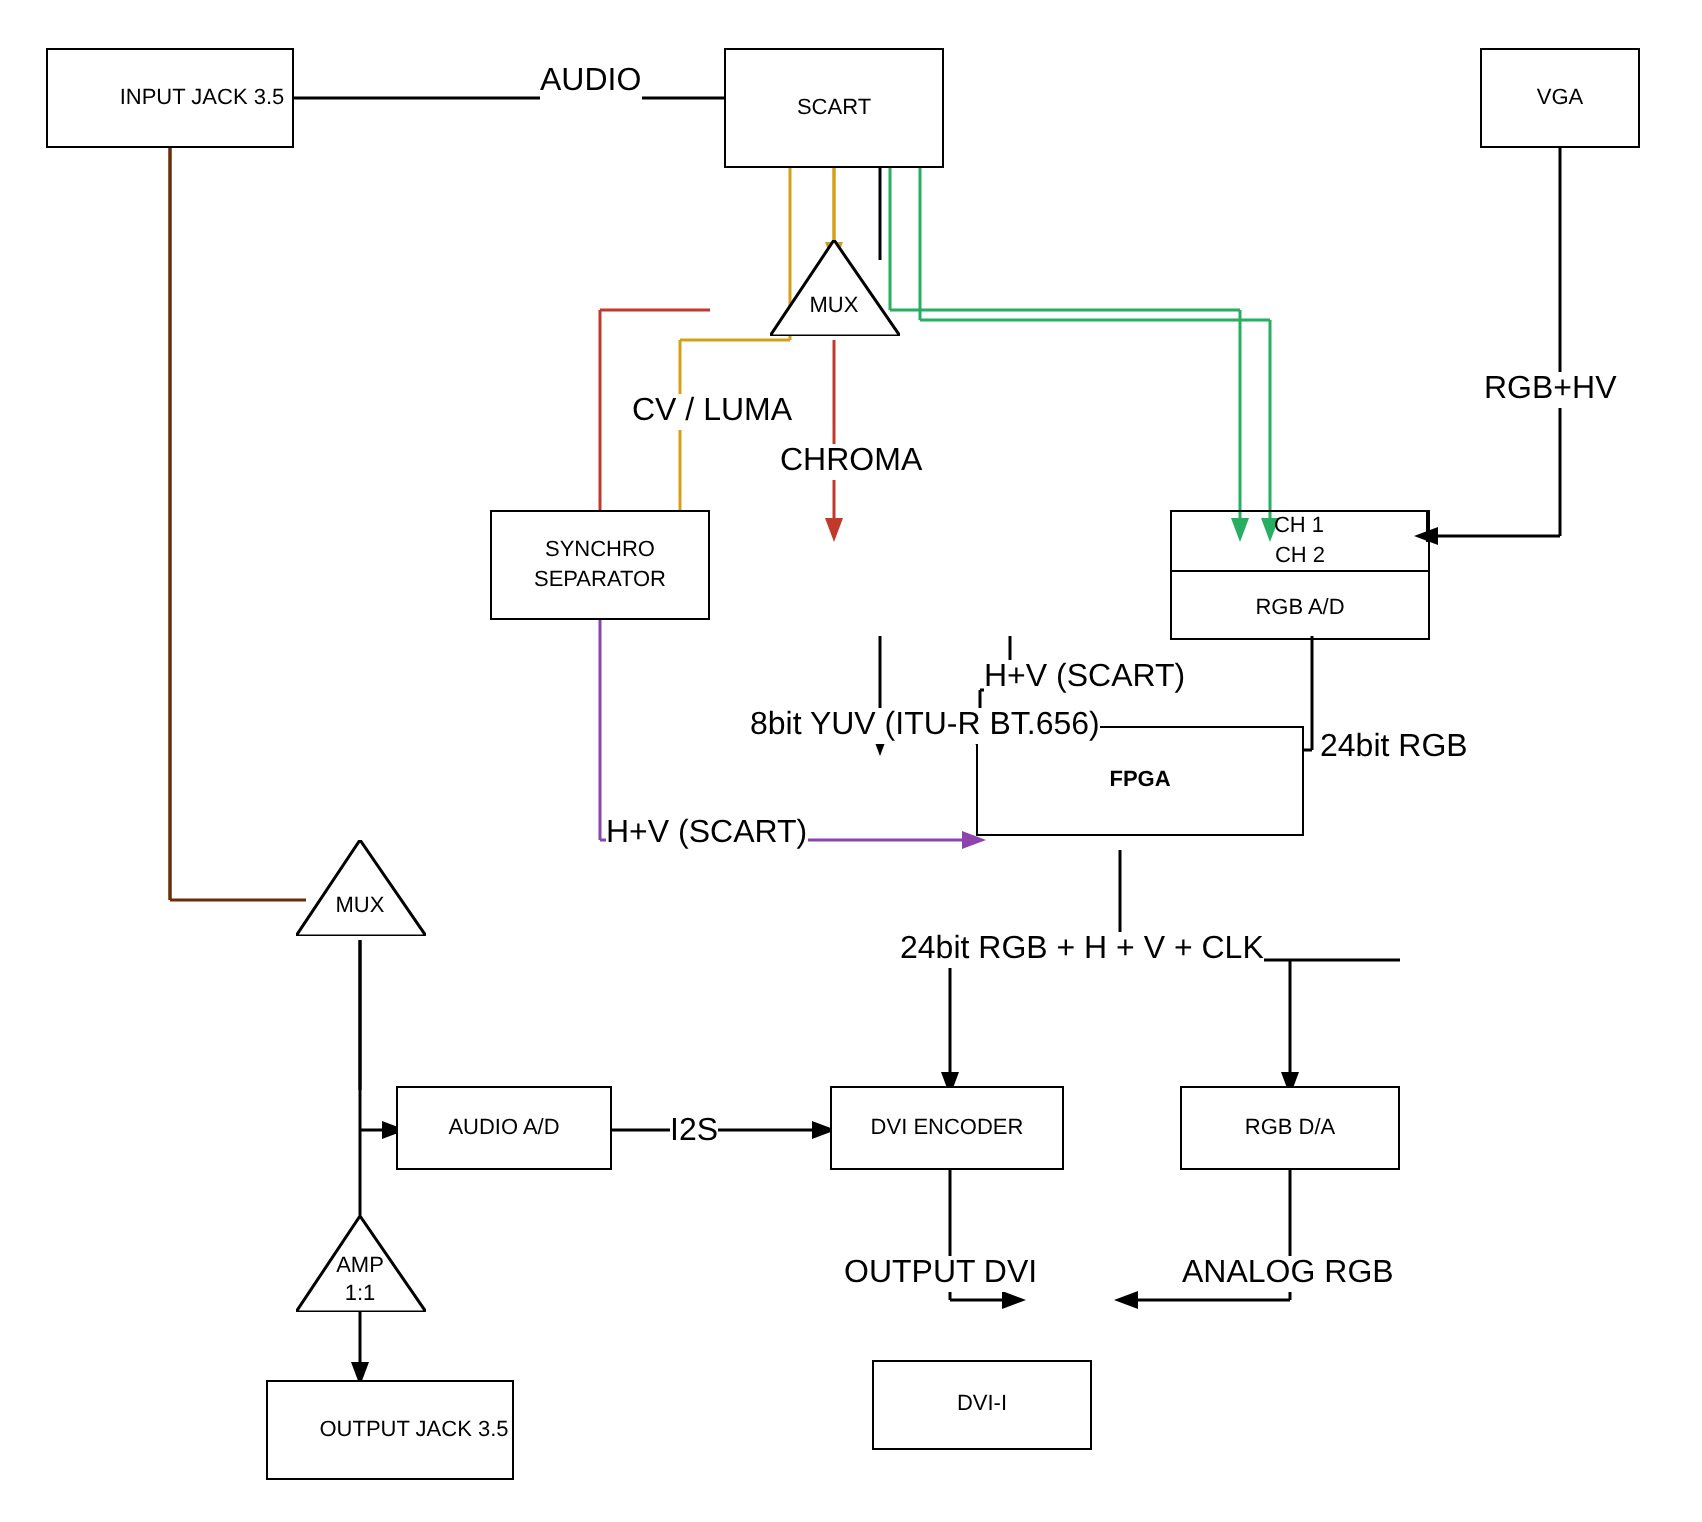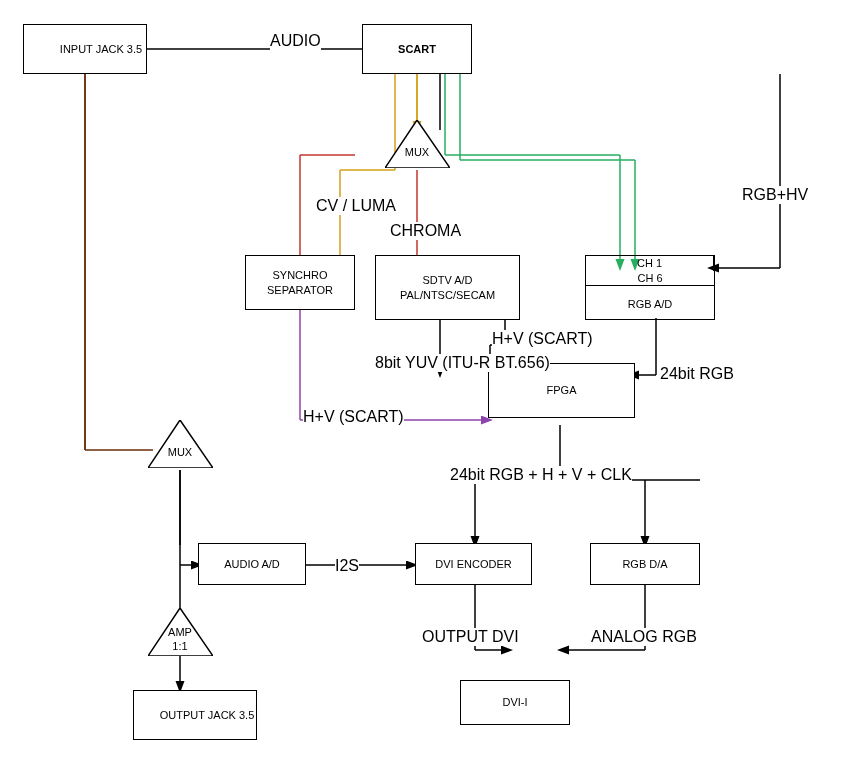--- a/index.html
+++ b/index.html
@@ -137,49 +137,48 @@
       <marker id="arrow-brown" markerWidth="8" markerHeight="8" refX="6" refY="3" orient="auto">
         <path d="M0,0 L0,6 L8,3 z" fill="#6b2c0a"></path>
       </marker>
     </defs>
   </svg>
 
   <div class="box" style="left:23px;top:24px;width:124px;height:50px;padding-left:32px;">
     <span>INPUT JACK 3.5</span>
   </div>
 
-  <div class="box" style="left:362px;top:24px;width:110px;height:50px;font-weight:bold;">
+  <div class="box" style="left:362px;top:24px;width:110px;height:60px;">
     <span>SCART</span>
   </div>
 
+  <div class="box" style="left:740px;top:24px;width:80px;height:50px;">
+    <span>VGA</span>
+  </div>
 
   <svg style="position:absolute;left:385px;top:120px;width:65px;height:48px;">
     <polygon points="32,0 0,48 65,48" fill="white" stroke="black" stroke-width="1.5"></polygon>
     <text x="32" y="36" text-anchor="middle" font-size="11" font-family="Arial">MUX</text>
   </svg>
 
   <div class="box" style="left:245px;top:255px;width:110px;height:55px;">
     <span style="white-space:pre-line;">SYNCHRO
 SEPARATOR</span>
   </div>
 
-  <div class="box" style="left:375px;top:255px;width:145px;height:65px;">
-    <span style="white-space:pre-line;">SDTV A/D
-PAL/NTSC/SECAM</span>
-  </div>
 
   <div style="position:absolute;left:585px;top:255px;width:130px;height:65px;border:1px solid #000;">
     <div style="display:flex;border-bottom:1px solid #000;height:30px;flex-direction:column;">
       <div style="flex:1;display:flex;align-items:center;justify-content:center;border-right:1px solid #000;">CH 1</div>
-      <div style="flex:1;display:flex;align-items:center;justify-content:center;">CH 6</div>
+      <div style="flex:1;display:flex;align-items:center;justify-content:center;">CH 2</div>
     </div>
     <div style="height:35px;display:flex;align-items:center;justify-content:center;">RGB A/D</div>
   </div>
 
-  <div class="box" style="left:488px;top:363px;width:147px;height:55px;">
+  <div class="box" style="left:488px;top:363px;width:164px;height:55px;font-weight:bold;">
     <span>FPGA</span>
   </div>
 
   <svg style="position:absolute;left:148px;top:420px;width:65px;height:48px;">
     <polygon points="32,0 0,48 65,48" fill="white" stroke="black" stroke-width="1.5"></polygon>
     <text x="32" y="36" text-anchor="middle" font-size="11" font-family="Arial">MUX</text>
   </svg>
 
   <div class="box" style="left:198px;top:543px;width:108px;height:42px;">
     <span>AUDIO A/D</span>
@@ -196,21 +195,21 @@
   </div>
 
   <div class="box" style="left:415px;top:543px;width:117px;height:42px;">
     <span>DVI ENCODER</span>
   </div>
 
   <div class="box" style="left:590px;top:543px;width:110px;height:42px;">
     <span>RGB D/A</span>
   </div>
 
-  <div class="box" style="left:460px;top:680px;width:110px;height:45px;">
+  <div class="box" style="left:436px;top:680px;width:110px;height:45px;">
     <span>DVI-I</span>
   </div>
 
   <div class="label" style="left:270px;top:32px;">AUDIO</div>
   <div class="label" style="left:316px;top:197px;">CV / LUMA</div>
   <div class="label" style="left:390px;top:222px;">CHROMA</div>
   <div class="label" style="left:742px;top:186px;">RGB+HV</div>
   <div class="label" style="left:492px;top:330px;">H+V (SCART)</div>
   <div class="label" style="left:375px;top:354px;">8bit YUV (ITU-R BT.656)</div>
   <div class="label" style="left:660px;top:354px;margin-top:11px;">24bit RGB</div>

